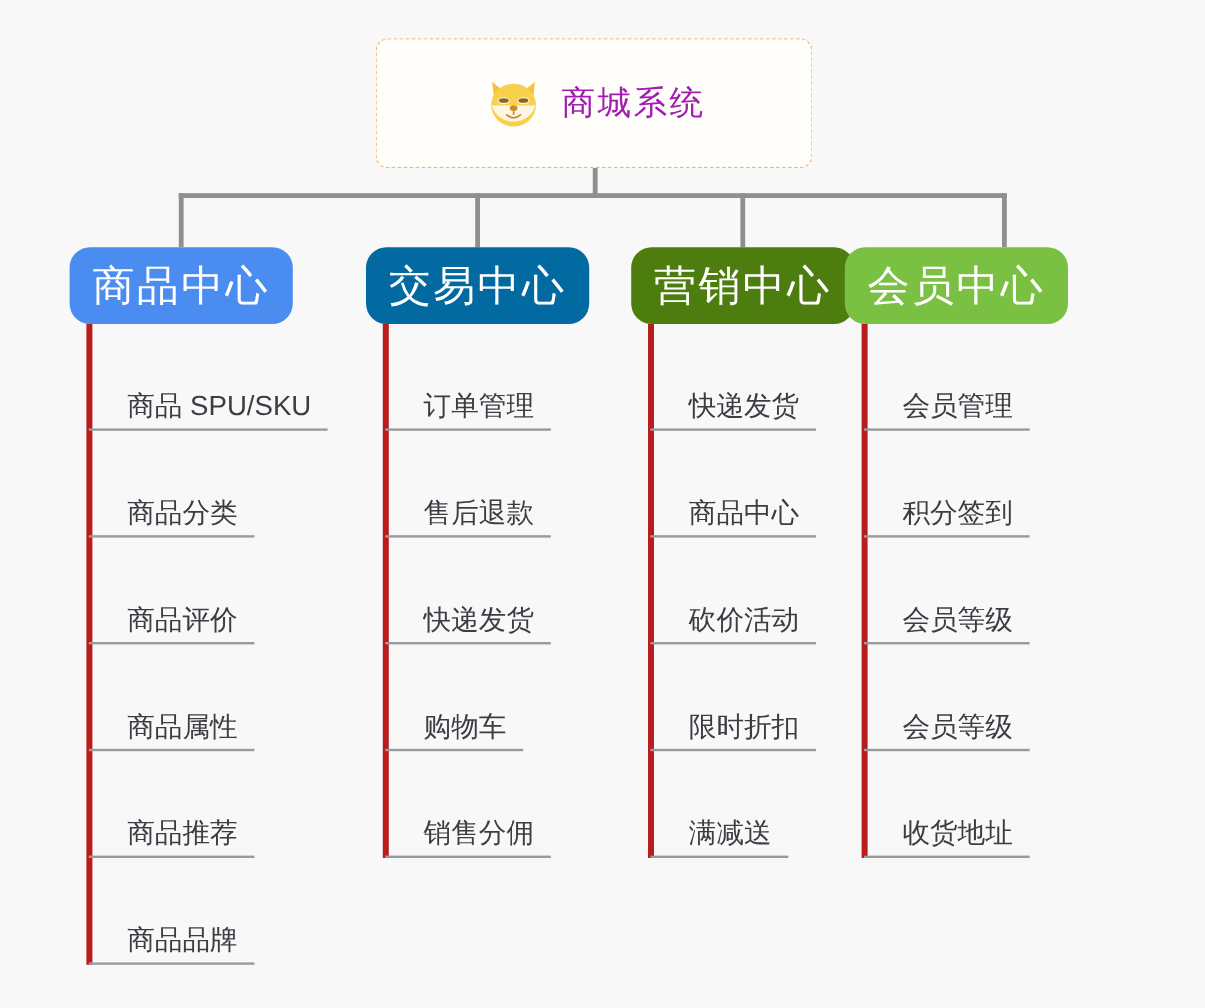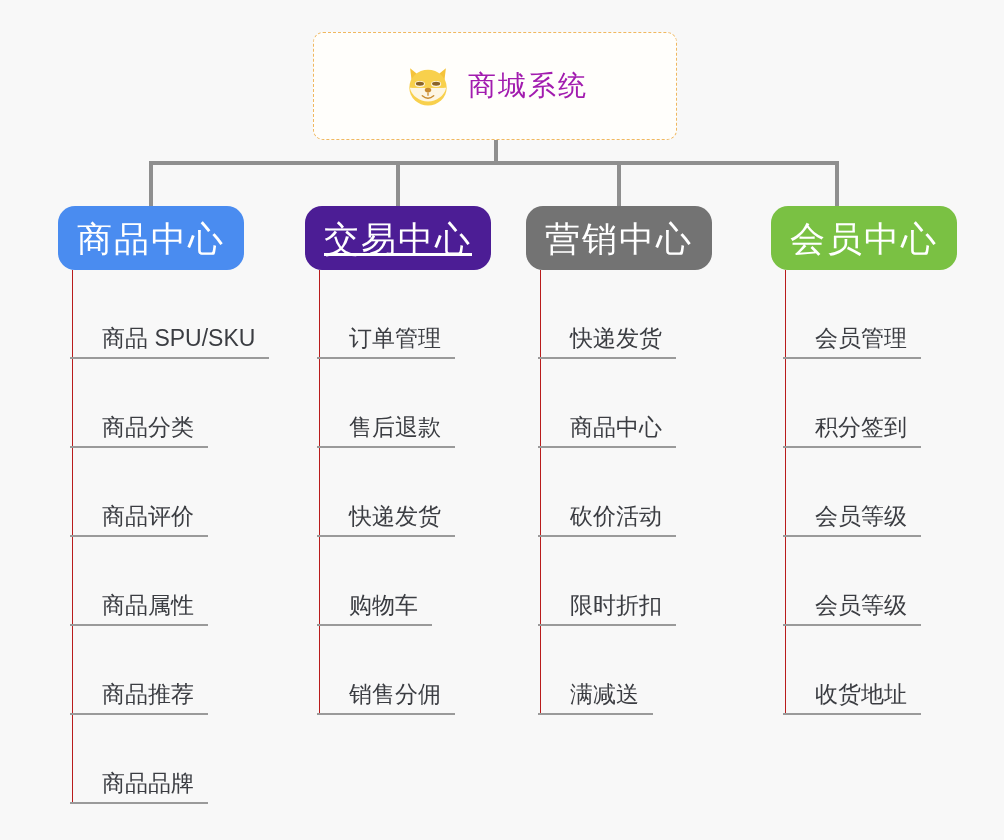--- a/index.html
+++ b/index.html
@@ -71,21 +71,21 @@
     justify-content: center;
     color: #ffffff;
     font-size: 35px;
     letter-spacing: 2px;
     line-height: 1;
     white-space: nowrap;
   }
   .col-body {
     position: relative;
     margin-left: 14px;
-    border-left: 1px solid #b91c1c;
+    border-left: 5px solid #b91c1c;
     padding-top: 0;
   }
   .leaf {
     height: 89px;
     position: relative;
     display: flex;
     align-items: flex-end;
   }
   .leaf-label {
     display: inline-block;
@@ -150,21 +150,21 @@
       <div class="leaf">
           <span class="leaf-label">商品推荐</span>
         </div>
       <div class="leaf">
           <span class="leaf-label">商品品牌</span>
         </div>
     </div>
   </div>
 
   <div class="column" style="left:305px;">
-    <div class="col-head" style="background:#4c1d95;text-decoration:underline;">
+    <div class="col-head" style="background:#0369a1;">
       <span>交易中心</span>
     </div>
     <div class="col-body">
       <div class="leaf">
           <span class="leaf-label">订单管理</span>
         </div>
       <div class="leaf">
           <span class="leaf-label">售后退款</span>
         </div>
       <div class="leaf">
@@ -173,21 +173,21 @@
       <div class="leaf">
           <span class="leaf-label">购物车</span>
         </div>
       <div class="leaf">
           <span class="leaf-label">销售分佣</span>
         </div>
     </div>
   </div>
 
   <div class="column" style="left:526px;">
-    <div class="col-head" style="background:#737373;">
+    <div class="col-head" style="background:#4d7c0f;">
       <span>营销中心</span>
     </div>
     <div class="col-body">
       <div class="leaf">
           <span class="leaf-label">快递发货</span>
         </div>
       <div class="leaf">
           <span class="leaf-label">商品中心</span>
         </div>
       <div class="leaf">
@@ -195,21 +195,21 @@
         </div>
       <div class="leaf">
           <span class="leaf-label">限时折扣</span>
         </div>
       <div class="leaf">
           <span class="leaf-label">满减送</span>
         </div>
     </div>
   </div>
 
-  <div class="column" style="left:771px;text-align:right;">
+  <div class="column" style="left:704px;text-align:right;">
     <div class="col-head" style="background:#7ac143;">
       <span>会员中心</span>
     </div>
     <div class="col-body">
       <div class="leaf">
           <span class="leaf-label">会员管理</span>
         </div>
       <div class="leaf">
           <span class="leaf-label">积分签到</span>
         </div>

